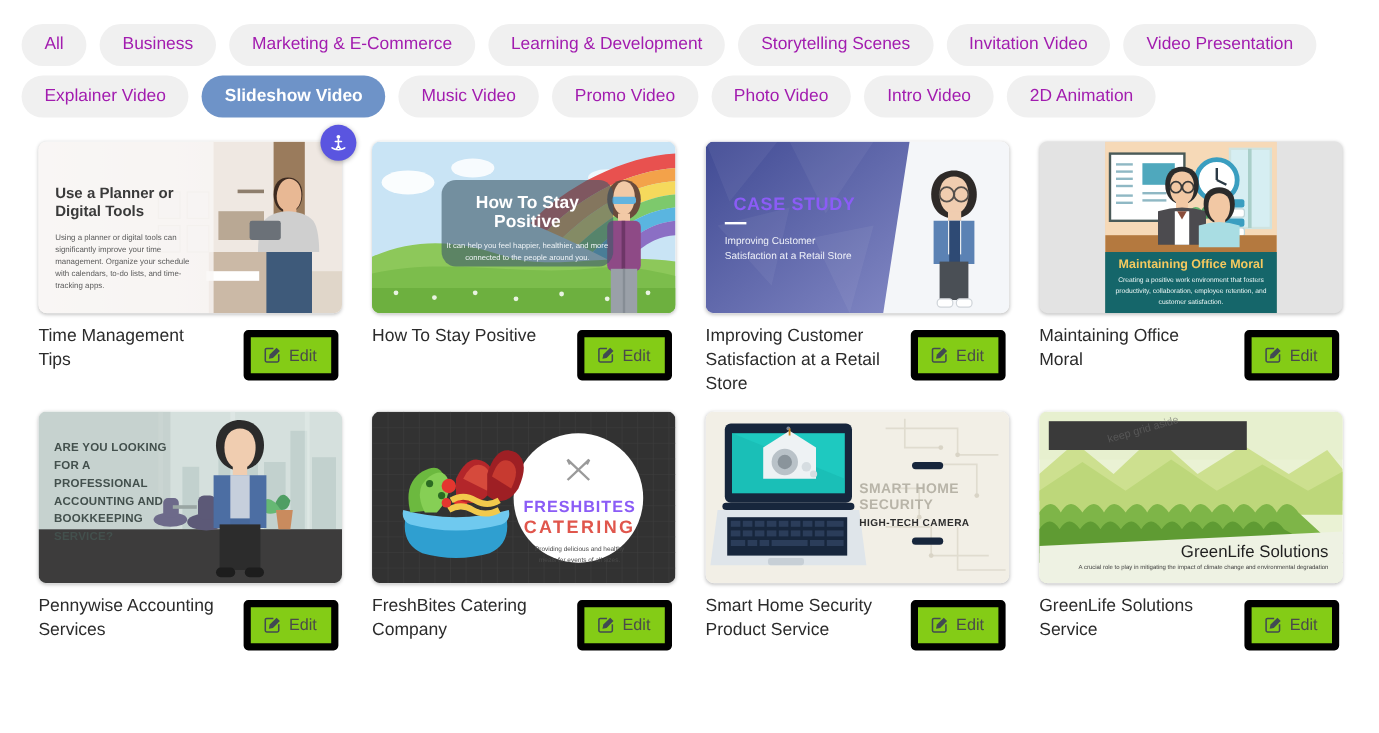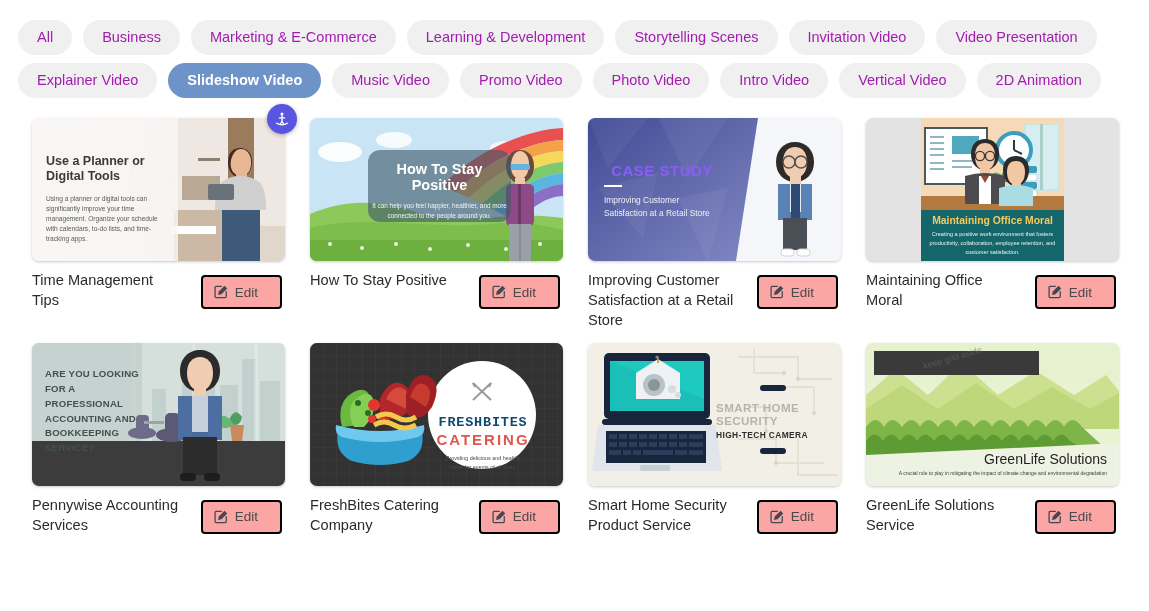--- a/index.html
+++ b/index.html
@@ -96,24 +96,24 @@
     font-size: 14.6px;
     color: #2b2b2b;
     line-height: 1.37;
     max-width: 148px;
     font-family: "Liberation Sans", sans-serif;
   }
   .edit-btn {
     display: inline-flex;
     align-items: center;
     gap: 6px;
-    background: #fca5a5;
-    border: 2px solid #000000;
+    background: #84cc16;
+    border: 6px solid #000000;
     border-radius: 4px;
-    padding: 7px 22px 7px 10px;
+    padding: 7px 12px 7px 10px;
     font-size: 13.5px;
     color: #4a4a4a;
     cursor: pointer;
     flex: none;
     margin-top: 4px;
     font-family: "Liberation Sans", sans-serif;
   }
   .edit-btn svg { display: block; }
 
   
@@ -133,21 +133,20 @@
     <button class="chip">Invitation Video</button>
     <button class="chip">Video Presentation</button>
   </div>
   <div class="chip-row">
     <button class="chip">Explainer Video</button>
     <button class="chip active">Slideshow Video</button>
     <button class="chip">Music Video</button>
     <button class="chip">Promo Video</button>
     <button class="chip">Photo Video</button>
     <button class="chip">Intro Video</button>
-    <button class="chip">Vertical Video</button>
     <button class="chip">2D Animation</button>
   </div>
 </div>
 
 <div class="grid">
 
   <div class="card">
     <div class="thumb-wrap">
       <div class="thumb">
         <div class="tn">
@@ -518,21 +517,21 @@
             </g>
 
             <g stroke="#9a9a9a" stroke-width="2" fill="none">
               <path d="M163 40 L181 57"></path>
                 <path d="M181 40 L163 57"></path>
               <path d="M163 40 l2 4 M181 40 l-2 4"></path>
             </g>
           </svg>
         </div>
         <div style="position:absolute; left:124px; top:72px; width:98px; text-align:center;">
-          <div style="font-size:13.5px; font-weight:bold; color:#0c4a6e; letter-spacing:.8px; font-family:Liberation Mono, monospace;">FRESHBITES</div>
+          <div style="font-size:13.5px; font-weight:bold; color:#8b5cf6; letter-spacing:.8px; font-family:Liberation Sans, sans-serif;">FRESHBITES</div>
           <div style="font-size:15px; font-weight:bold; color:#e0564c; letter-spacing:2px; margin-top:1px; font-family:'Liberation Sans',sans-serif;">CATERING</div>
           <div style="margin-top:6px; font-size:5.4px; color:#4a4a4a; line-height:1.6; padding:0 4px; font-family:'Liberation Sans',sans-serif;">Providing delicious and healthy meals for events of all sizes.</div>
         </div>
       </div>
     </div>
     <div class="card-foot">
       <div class="card-title">FreshBites Catering Company</div>
       <button class="edit-btn">
         <svg width="16" height="16" viewBox="0 0 20 20" fill="none" stroke="#414a52" stroke-width="1.6">
           <path d="M11 3H4a1.4 1.4 0 0 0-1.4 1.4v11.2A1.4 1.4 0 0 0 4 17h11.2a1.4 1.4 0 0 0 1.4-1.4V9"></path>

